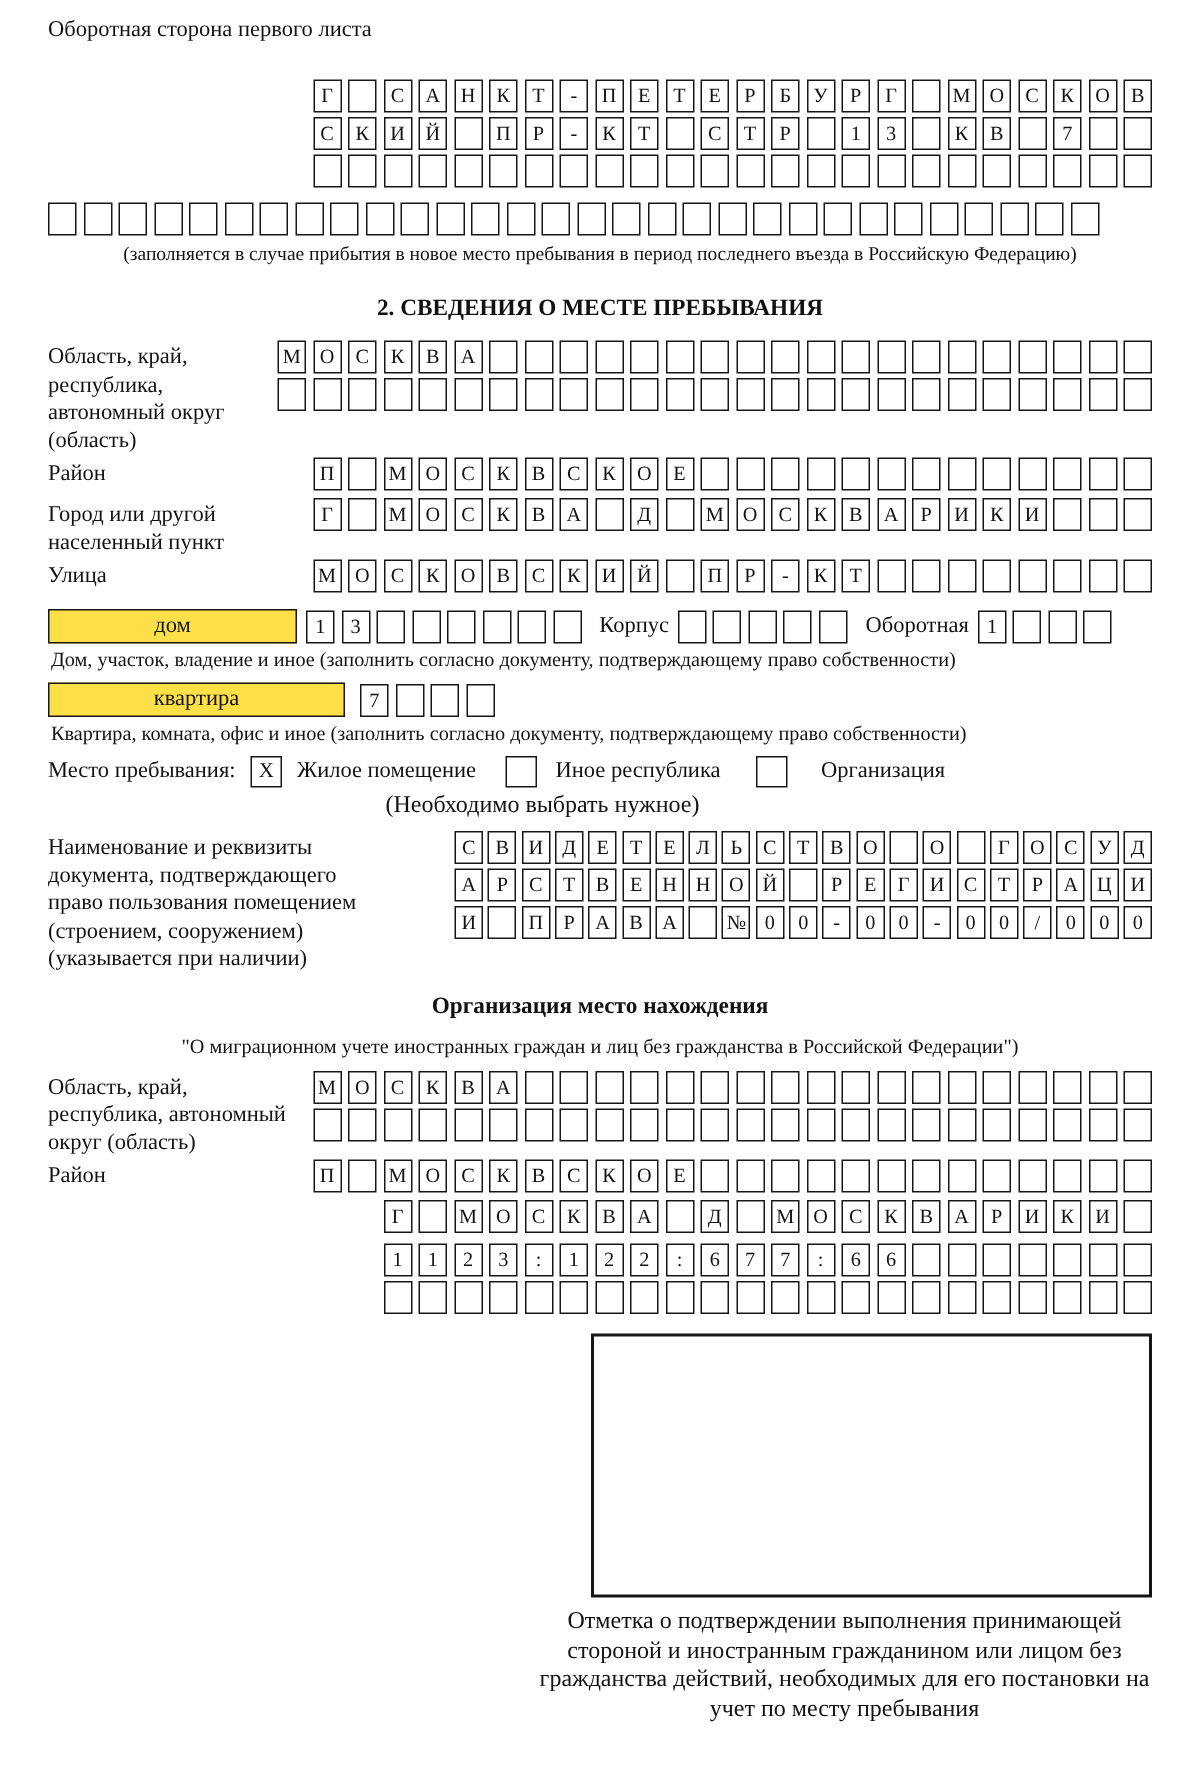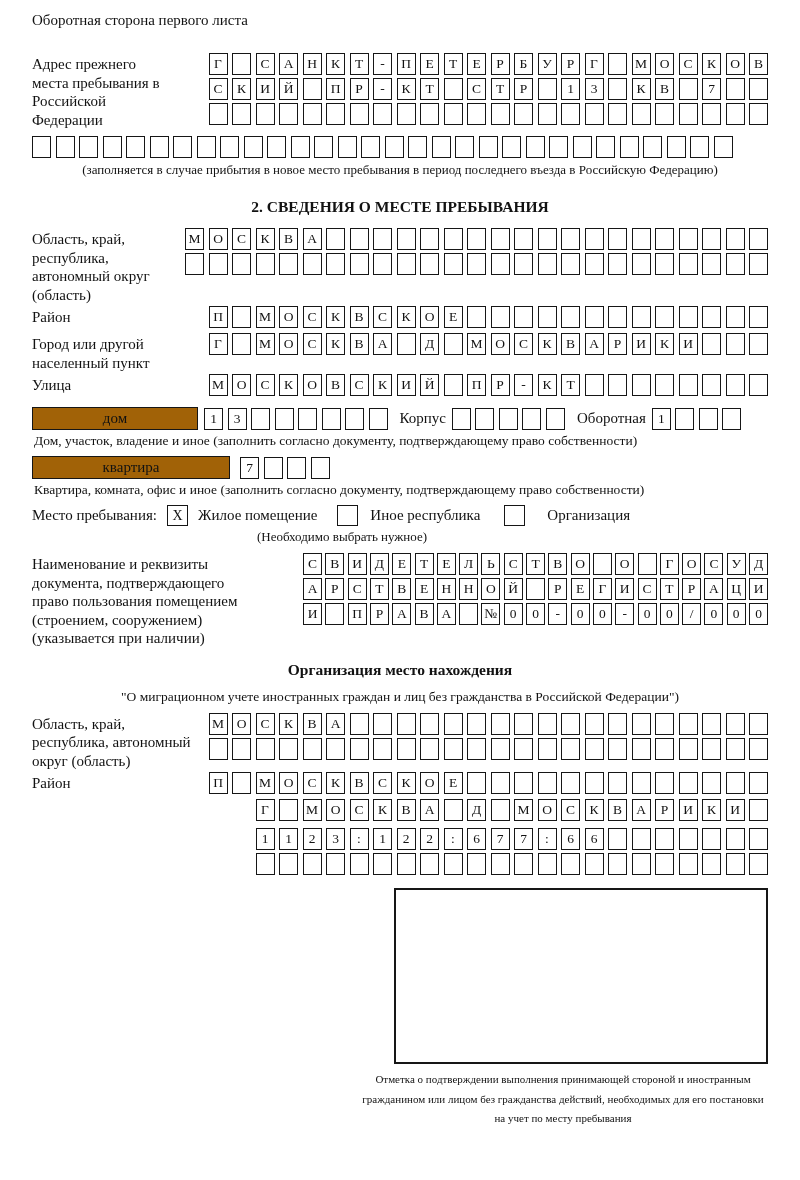--- a/index.html
+++ b/index.html
@@ -26,43 +26,42 @@
   .fboxes{margin-left:auto;}
   .w140{width:140px}.w128{width:128px}.w150{width:150px}.w215{width:215px}
   .w160{width:160px}.w200{width:200px}.w190{width:190px}.w70{width:70px}
   .caption{font-size:13.5px;margin:3px 0 7px 2px;}
   .center-note{font-size:13px;text-align:center;margin:4px 0 20px 0;}
   .sec-title{font-size:15.5px;font-weight:bold;text-align:center;margin:2px 0 12px 0;}
   .fulltoprow{margin-top:7px;}
   
   .houserow{display:flex;align-items:center;margin-top:8px;}
   .bigbox{border:1.5px solid #161616;height:21px;display:flex;align-items:center;
-          justify-content:center;font-size:15px;flex:0 0 auto;background:#a16207;}
+          justify-content:center;font-size:15px;flex:0 0 auto;background:#fde047;}
   .dom{width:164px;}
   .kvartira{width:196px;}
   .inlbl{font-size:15px;flex:0 0 auto;}
   .gap6{width:6px;flex:0 0 auto}.gap12{width:12px;flex:0 0 auto}.gap10{width:10px;flex:0 0 auto}
   
   .stayrow{display:flex;align-items:center;margin-top:7px;font-size:15px;}
   .checkbox{width:19px;height:19px;border:1.5px solid #161616;display:flex;
             align-items:center;justify-content:center;font-size:14px;flex:0 0 auto;background:#fff;}
-  .stay-note{font-size:13px;margin:3px 0 8px 225px;}
+  .stay-note{font-size:16px;margin:3px 0 8px 225px;}
   .fact-title{font-size:15.5px;font-weight:bold;text-align:center;margin:13px 0 8px 0;}
   .fact-note{font-size:13.5px;text-align:center;line-height:20px;margin-bottom:6px;}
   
   .stamp{width:370px;height:172px;border:2px solid #161616;margin:10px 0 6px auto;}
-  .stamp-caption{width:410px;margin-left:auto;text-align:center;font-size:11px;line-height:19.5px;}
+  .stamp-caption{width:410px;margin-left:auto;text-align:center;font-size:16px;line-height:19.5px;}
 </style>
 </head>
 <body>
 
 <div class="hdr-note">Оборотная сторона первого листа</div>
 
 <div class="field">
-  <div class="flabel w140">Адрес прежнего места пребывания в Российской Федерации</div>
   <div class="fboxes">
     <div class="boxrow">
         <div class="cbox">Г</div>
         <div class="cbox"></div>
         <div class="cbox">С</div>
         <div class="cbox">А</div>
         <div class="cbox">Н</div>
         <div class="cbox">К</div>
         <div class="cbox">Т</div>
         <div class="cbox">-</div>

